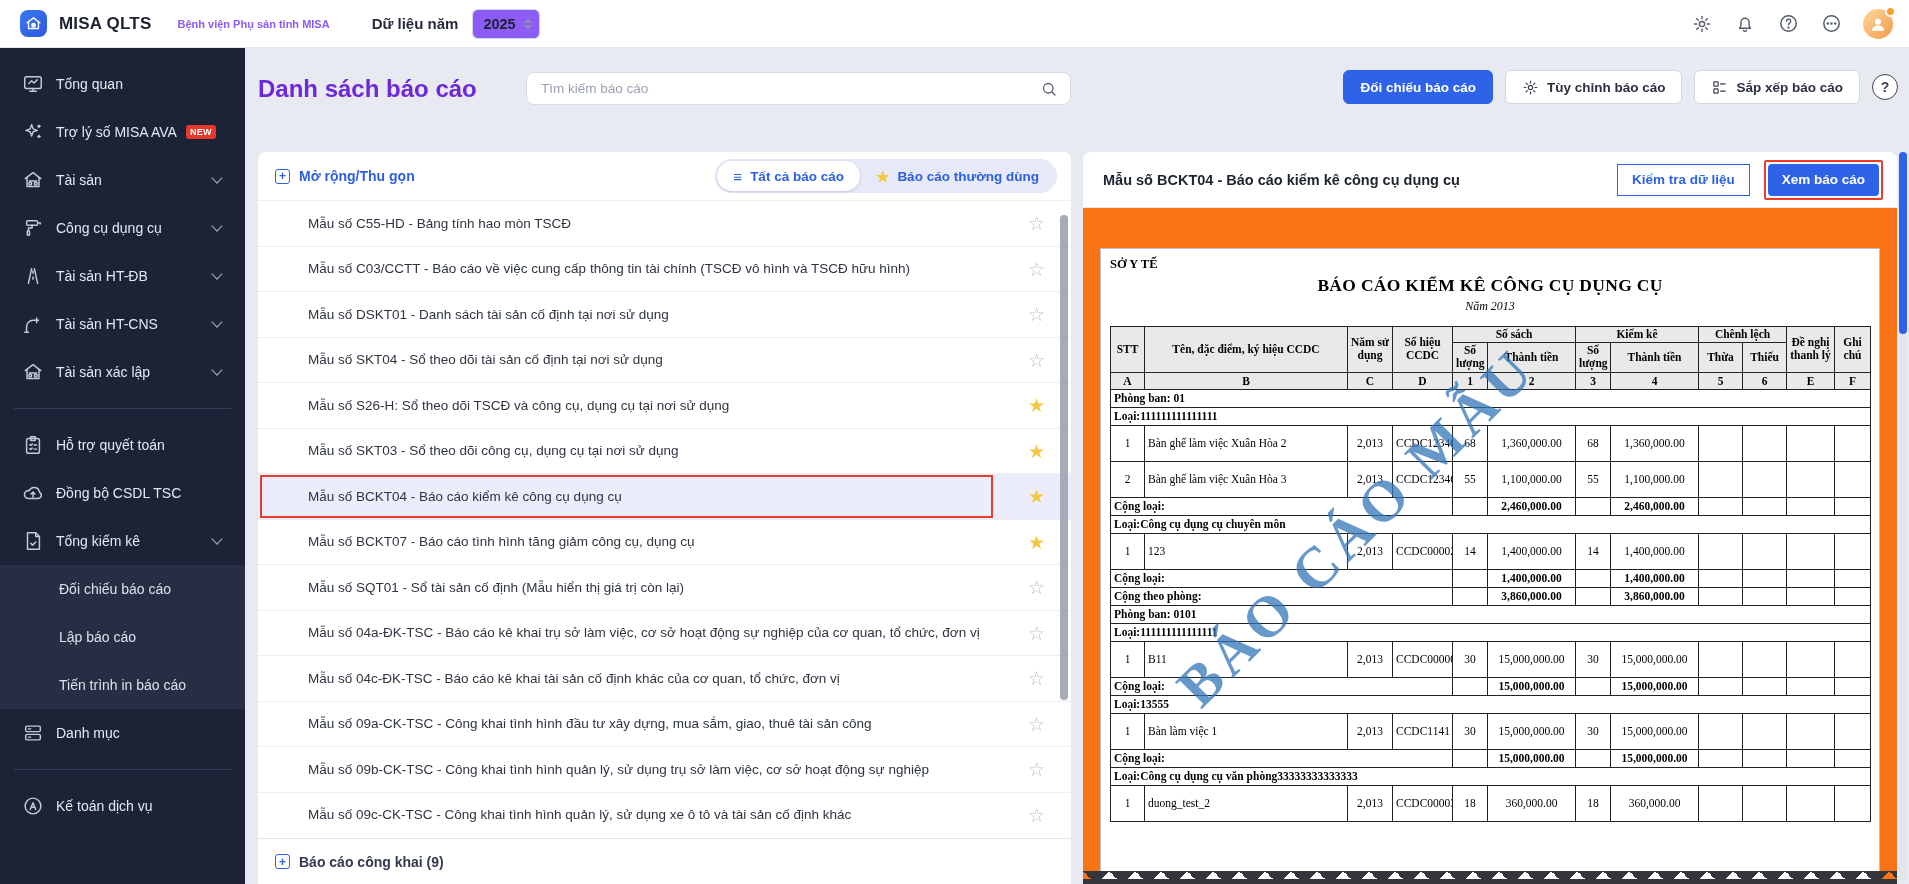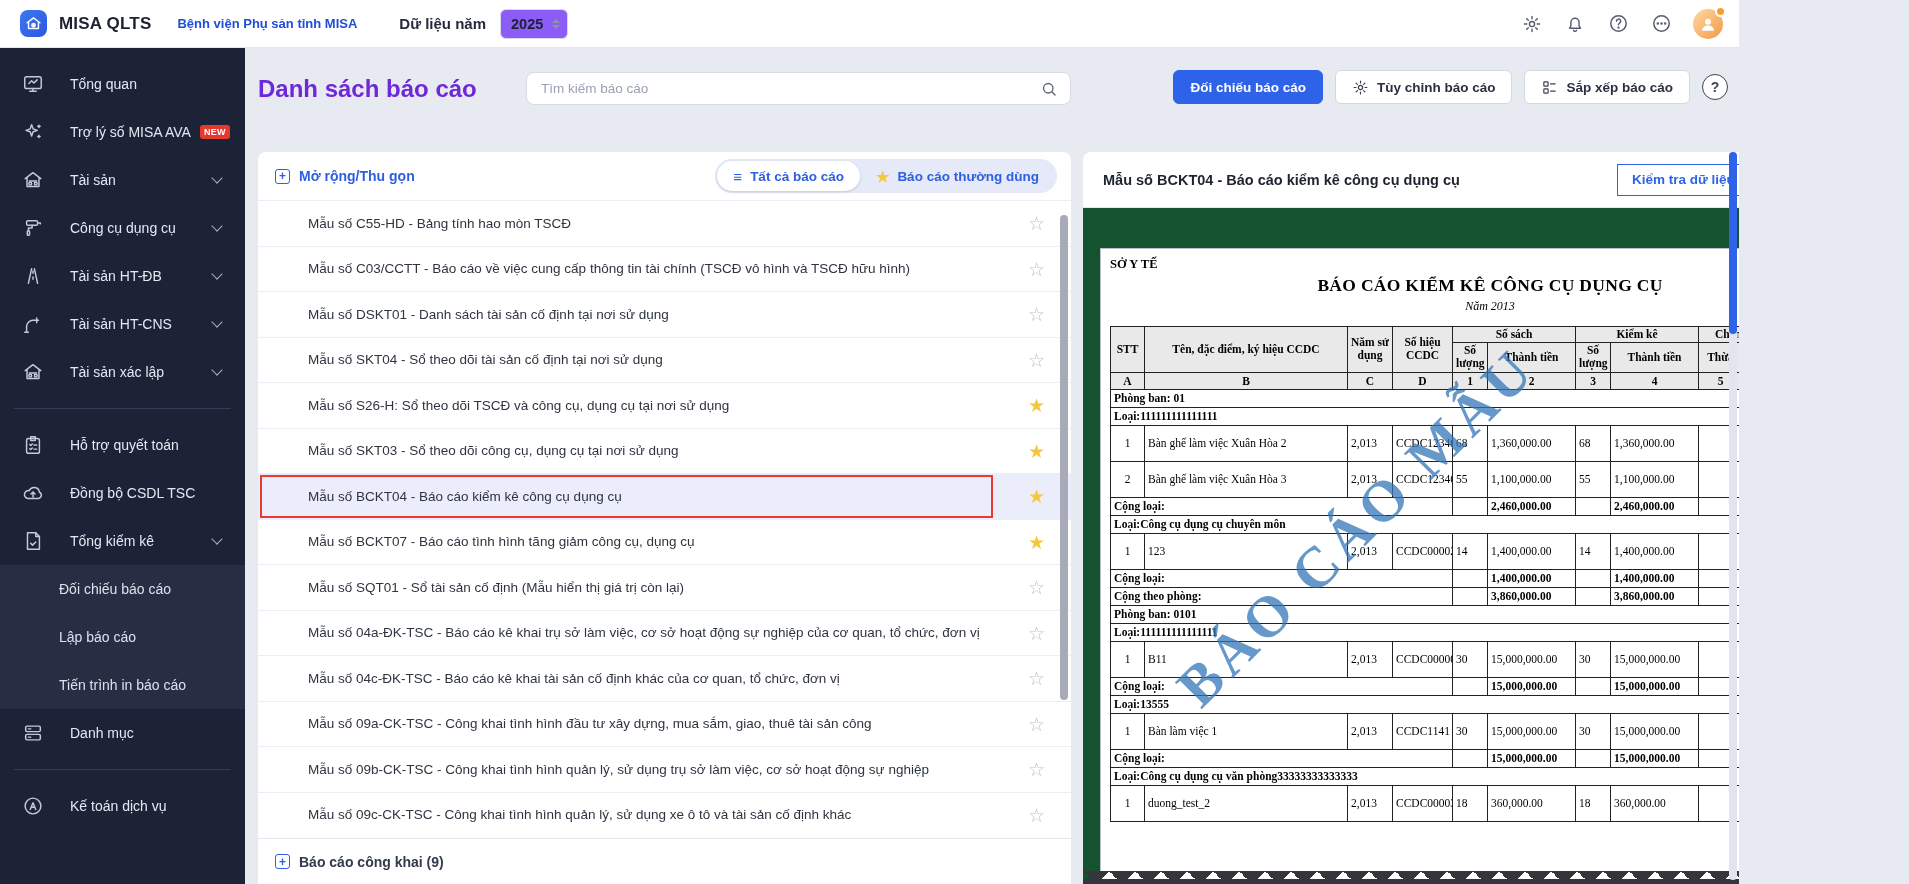--- a/index.html
+++ b/index.html
@@ -1,41 +1,41 @@
 <!DOCTYPE html>
 <html><head>
 <meta charset="utf-8">
 <style>
   *{margin:0;padding:0;box-sizing:border-box}
   html,body{width:1909px;height:884px;overflow:hidden}
   body{font-family:"Liberation Sans",sans-serif;background:#e8eaf1;color:#2a2f3a}
-  .app{position:relative;width:1739px;height:884px;overflow:hidden}
+  .app{position:relative;width:1909px;height:884px;overflow:hidden}
 
   
   .topbar{position:absolute;top:0;left:0;right:0;height:48px;background:#fff;border-bottom:1px solid #e3e6ee;display:flex;align-items:center;z-index:30;padding:0 16px}
   .logo{width:27px;height:27px;border-radius:8px;background:linear-gradient(135deg,#3a7bf0,#2d55e0);display:flex;align-items:center;justify-content:center;margin-left:4px}
   .app-name{font-size:17px;font-weight:bold;color:#1c2130;margin-left:12px;letter-spacing:.2px}
-  .org-name{font-size:13px;font-weight:bold;color:#1d4ed8;margin-left:26px}
+  .org-name{font-size:11px;font-weight:bold;color:#8b5cf6;margin-left:26px}
   .year-label{font-size:15px;font-weight:bold;color:#262b3a;margin-left:42px}
   .year-spin{margin-left:14px;width:68px;height:30px;border:1px solid #d6dae4;border-radius:6px;display:flex;align-items:center;justify-content:space-between;padding:0 7px 0 10px;background:#8b5cf6}
   .year-val{font-size:14.5px;font-weight:bold;color:#1c2130}
   .spin-arrows{display:flex;flex-direction:column;gap:2px}
   .spin-arrows i{width:0;height:0;border-left:4px solid transparent;border-right:4px solid transparent;display:block}
   .spin-up{border-bottom:4.5px solid #8d93a3}
   .spin-down{border-top:4.5px solid #8d93a3}
   .topbar-right{margin-left:auto;display:flex;align-items:center;gap:21px}
   .tb-ic{width:22px;height:22px;display:flex;align-items:center;justify-content:center;color:#545b6b}
   .avatar{position:relative;width:30px;height:30px;border-radius:50%;background:linear-gradient(135deg,#ffd9a0,#f2994a);display:flex;align-items:center;justify-content:center;overflow:visible}
   .avatar-badge{position:absolute;top:-3px;right:-3px;width:11px;height:11px;border-radius:50%;background:#f59e2d;border:2px solid #fff}
 
   
   .sidebar{position:absolute;top:48px;left:0;width:245px;bottom:0;background:#1d2336;overflow:hidden;z-index:20;padding-top:12px}
   .nav-item{height:48px;display:flex;align-items:center;padding-left:22px;padding-right:14px;color:#e4e8f3;font-size:14px;cursor:pointer;position:relative}
   .nav-item .ni{width:22px;height:22px;flex:none;stroke:#c3cad9;fill:none;stroke-width:1.6;stroke-linecap:round;stroke-linejoin:round}
-  .nav-label{margin-left:26px;white-space:nowrap}
+  .nav-label{margin-left:12px;white-space:nowrap}
   .chev{width:8px;height:8px;border-right:1.8px solid #a7aec2;border-bottom:1.8px solid #a7aec2;transform:rotate(45deg);margin-left:auto;margin-right:10px;margin-top:-4px}
   .chev.up{transform:rotate(225deg);margin-top:4px;border-color:#fff}
   .nav-divider{height:1px;background:#353c55;margin:12px 14px}
   .nav-item.active{background:#2d62e9;outline:2.5px solid #ee3b30;outline-offset:-1px;font-weight:bold;color:#fff}
   .submenu{background:#272d42}
   .sub-item{height:48px;display:flex;align-items:center;padding-left:59px;color:#dde1ee;font-size:14px;cursor:pointer}
   .badge-new{background:#e5392e;color:#fff;font-size:9px;font-weight:bold;padding:2px 4px;border-radius:3px;margin-left:9px;letter-spacing:.3px}
 
   
   .content{position:absolute;left:245px;top:48px;right:0;bottom:0}
@@ -75,35 +75,35 @@
   .lp-foot{position:absolute;left:0;right:0;bottom:0;height:46px;background:#fff;border-top:1px solid #e4e7ee;display:flex;align-items:center;gap:9px;padding-left:17px;font-size:14px;font-weight:bold;color:#333b4c;cursor:pointer}
 
   
   .report-panel{position:absolute;left:838px;top:104px;width:814px;bottom:0;background:#fff;border-radius:8px 8px 0 0;overflow:hidden}
   .rp-head{height:56px;display:flex;align-items:center;padding:0 14px 0 20px;border-bottom:1px solid #e6e8f0}
   .rp-title{flex:1;font-size:14.5px;font-weight:bold;color:#1e2330;white-space:nowrap;overflow:hidden}
   .rp-actions{display:flex;align-items:center;gap:14px}
   .btn-outline{height:32px;border:1px solid #2d62e9;color:#2d62e9;background:#fff;border-radius:0;font-size:13.5px;font-weight:bold;display:flex;align-items:center;padding:0 14px;cursor:pointer;white-space:nowrap}
   .red-wrap{border:2.5px solid #ee3b30;padding:2px;border-radius:2px}
   .btn-view{height:32px;background:#2d62e9;color:#fff;border:none;border-radius:4px;font-size:13.5px;font-weight:bold;display:flex;align-items:center;padding:0 14px;cursor:pointer;white-space:nowrap}
-  .rp-body{position:absolute;top:56px;left:0;right:0;bottom:0;background:#14532d;overflow:hidden}
+  .rp-body{position:absolute;top:56px;left:0;right:0;bottom:0;background:#f97316;overflow:hidden}
   .doc-page{position:relative;width:780px;margin:40px auto 0;background:#fff;border:1px solid #b9bfce;height:640px;padding:8px 9px;overflow:hidden;font-family:"Liberation Serif",serif;color:#000}
   .doc-agency{font-size:12.5px;font-weight:bold}
   .doc-title{text-align:center;font-size:17.5px;font-weight:bold;margin-top:3px;letter-spacing:.3px}
   .doc-sub{text-align:center;font-size:12px;font-style:italic;margin-top:3px}
   .doc-table{border-collapse:collapse;table-layout:fixed;width:760px;margin-top:12px;font-size:11.5px}
   .doc-table td,.doc-table th{border:1px solid #222;padding:1px 3px;overflow:hidden;white-space:nowrap}
   .doc-table thead th{background:#e9e9e9;text-align:center;font-weight:bold;white-space:normal;line-height:1.15}
   .doc-table tr.letters td{background:#e9e9e9;text-align:center;font-weight:bold;height:17px}
   .doc-table tr.group td{font-weight:bold;height:18px}
   .doc-table tr.total td{height:18px}
   .doc-table tr.total .lbl{font-weight:bold}
   .doc-table tr.total .num{font-weight:bold}
   .doc-table tr.data td{height:36px}
-  .doc-table td.num{text-align:left}
+  .doc-table td.num{text-align:center}
   .doc-table td.c{text-align:center}
   .doc-table tr.dashed td{border-bottom-style:dashed}
   .watermark{position:absolute;left:-55px;top:245px;width:620px;text-align:center;font-family:"Liberation Serif",serif;font-weight:bold;font-size:58px;letter-spacing:5px;color:rgba(52,118,184,.75);transform:rotate(-45deg);white-space:nowrap;pointer-events:none;z-index:5}
   .tear{position:absolute;left:0;right:0;bottom:0;height:16px;z-index:6;background:
     conic-gradient(from -45deg at 50% 100%, #35363b 90deg, transparent 0) 0 100%/26px 13px repeat-x,
     linear-gradient(#35363b,#35363b) 0 100%/100% 5px no-repeat}
   .v-scroll{position:absolute;right:2px;top:104px;width:8px;bottom:4px;background:#e2e5f0;border-radius:4px;z-index:25}
   .v-thumb{position:absolute;top:0;left:0;width:8px;height:182px;background:#2d62e9;border-radius:4px;cursor:pointer}
 </style>
 </head>

